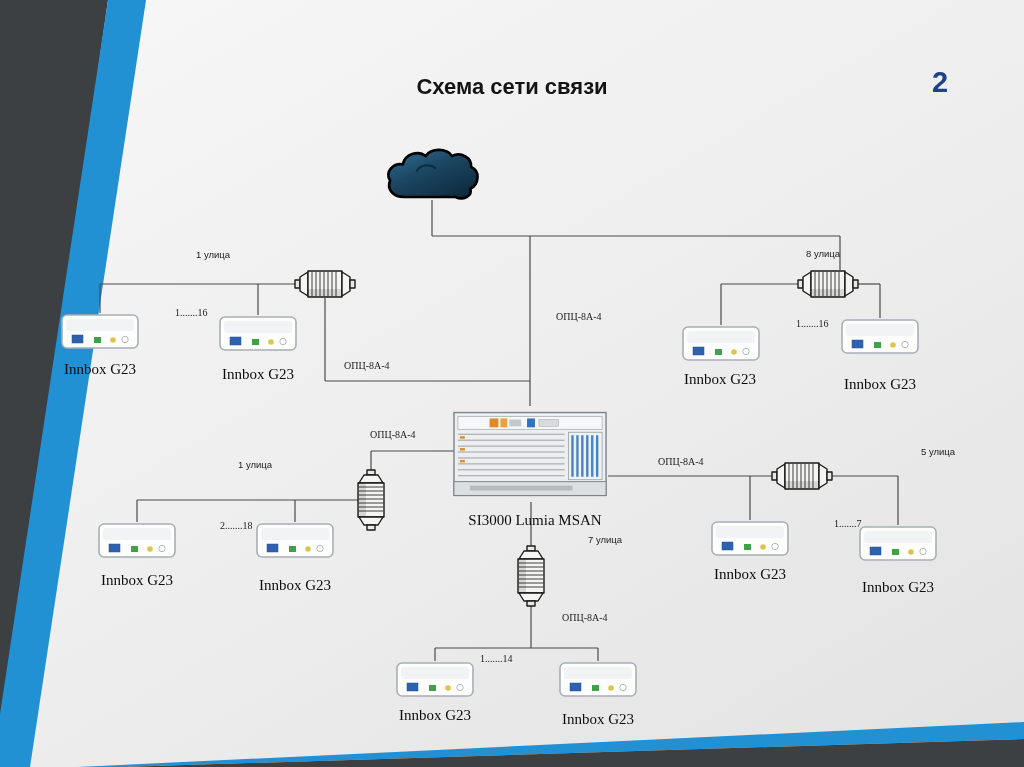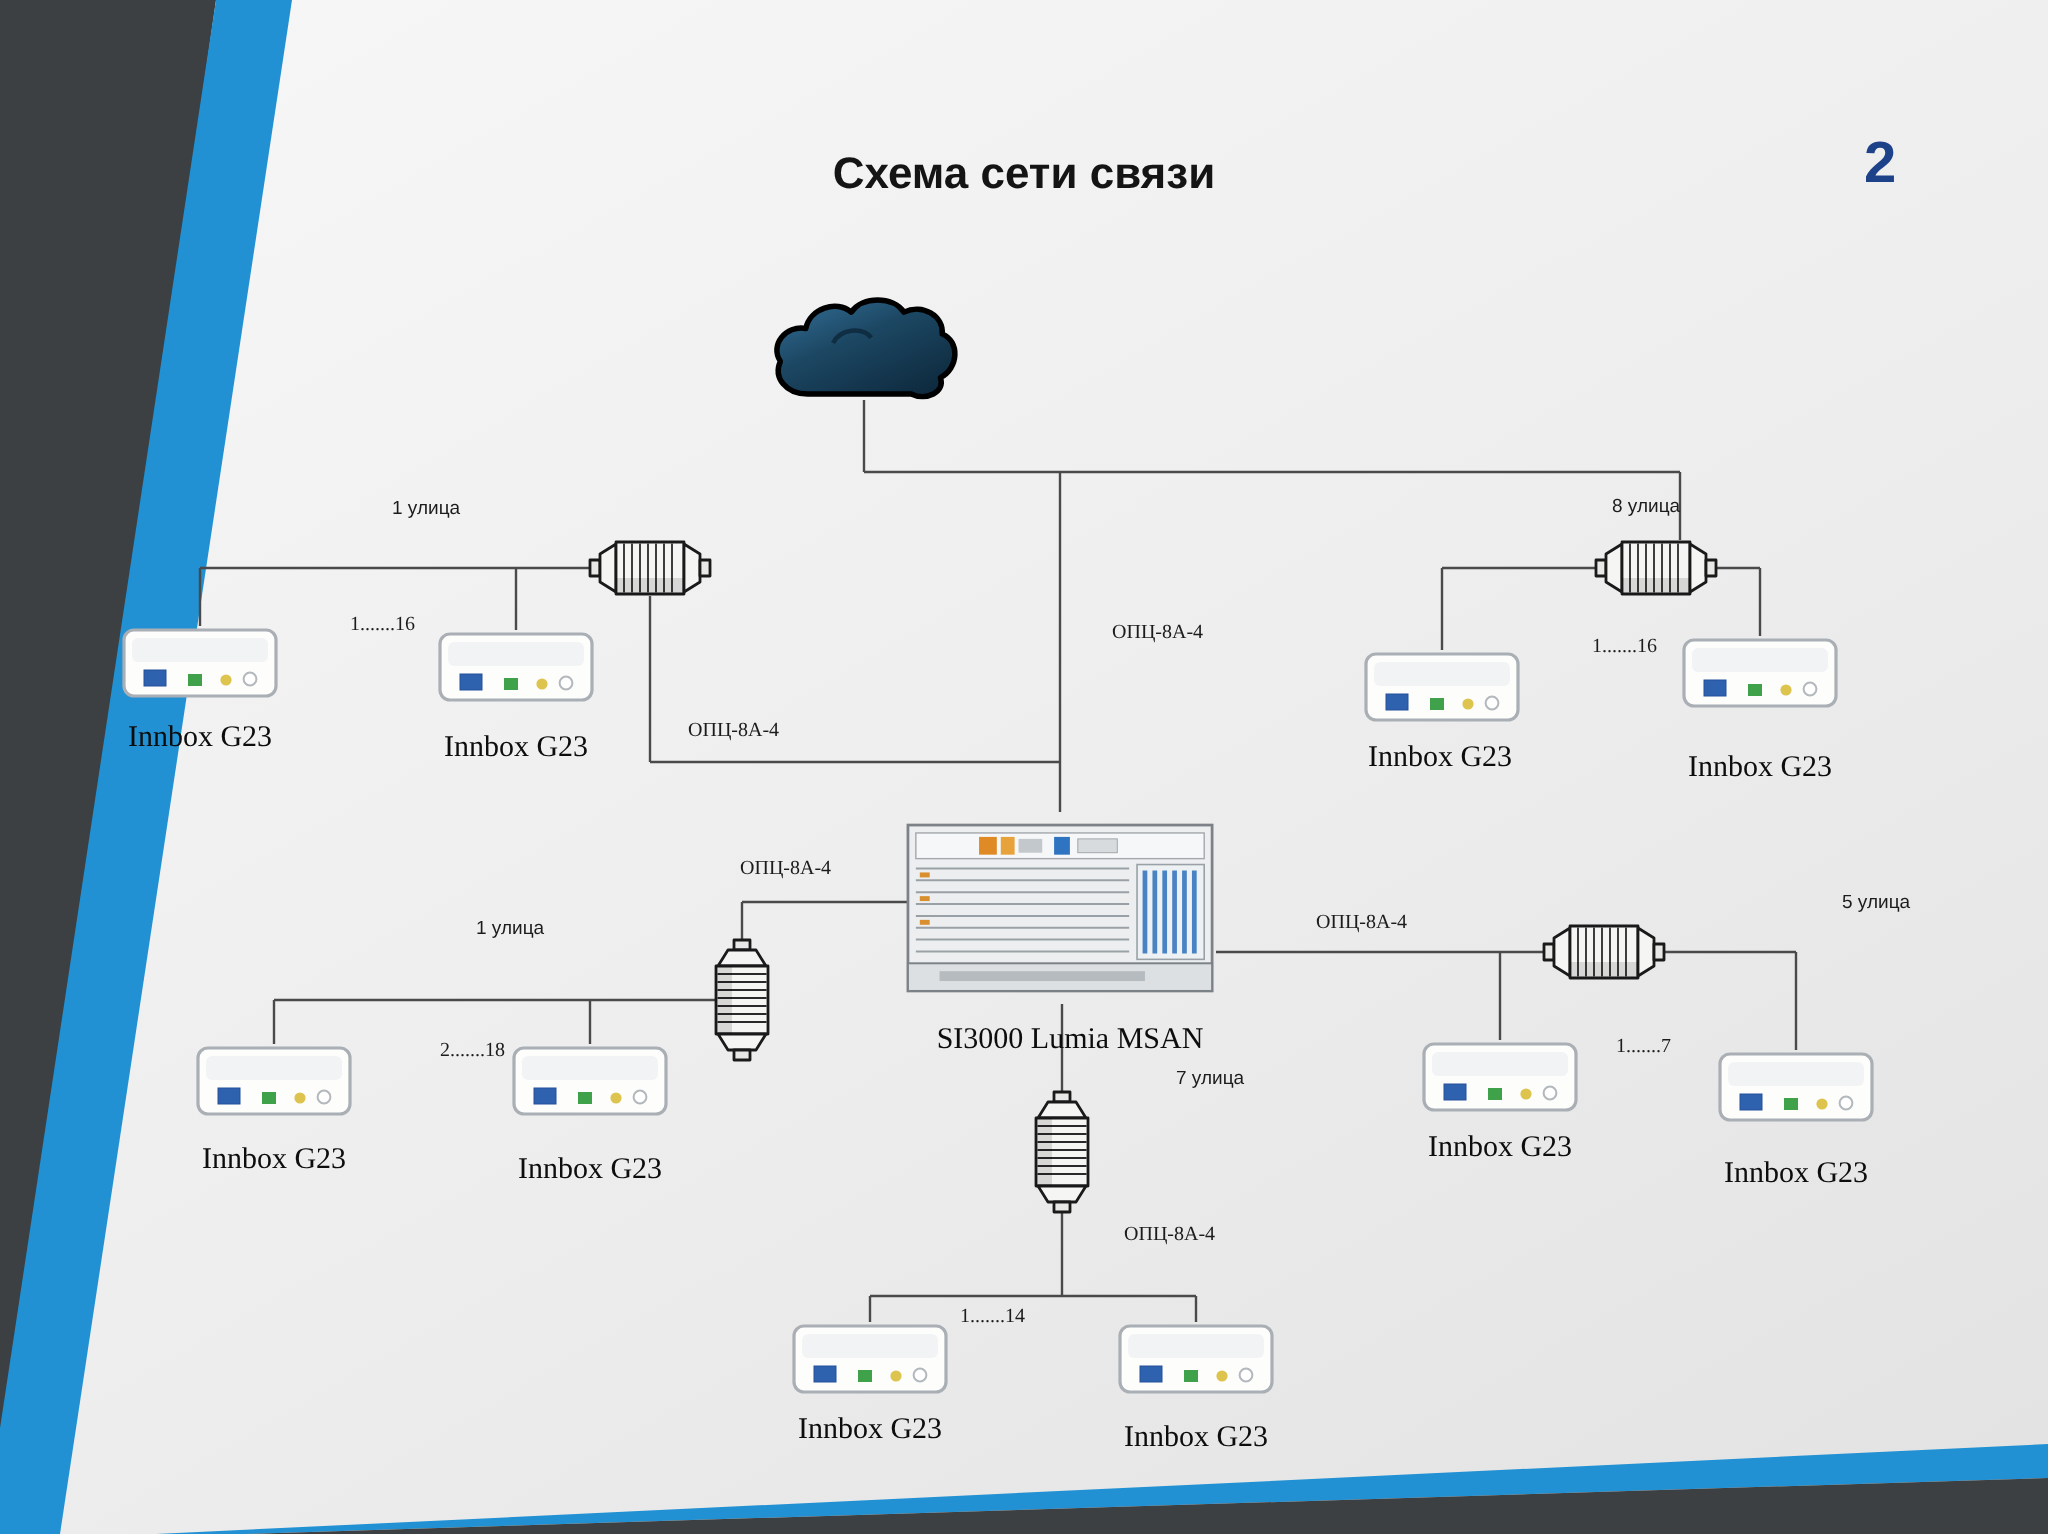--- a/index.html
+++ b/index.html
@@ -251,21 +251,21 @@
 
   <div class="lbl lbl-street" style="left:196px;top:249px">1 улица</div>
   <div class="lbl lbl-street" style="left:806px;top:248px">8 улица</div>
   <div class="lbl lbl-street" style="left:238px;top:459px">1 улица</div>
   <div class="lbl lbl-street" style="left:921px;top:446px">5 улица</div>
   <div class="lbl lbl-street" style="left:588px;top:534px">7 улица</div>
 
   <div class="lbl lbl-serif-sm" style="left:175px;top:307px">1.......16</div>
   <div class="lbl lbl-serif-sm" style="left:796px;top:318px">1.......16</div>
   <div class="lbl lbl-serif-sm" style="left:220px;top:520px">2.......18</div>
-  <div class="lbl lbl-serif-sm" style="left:808px;top:518px">1.......7</div>
+  <div class="lbl lbl-serif-sm" style="left:834px;top:518px">1.......7</div>
   <div class="lbl lbl-serif-sm" style="left:480px;top:653px">1.......14</div>
 
   <div class="lbl lbl-serif-sm" style="left:556px;top:311px">ОПЦ-8А-4</div>
   <div class="lbl lbl-serif-sm" style="left:344px;top:360px">ОПЦ-8А-4</div>
   <div class="lbl lbl-serif-sm" style="left:370px;top:429px">ОПЦ-8А-4</div>
   <div class="lbl lbl-serif-sm" style="left:658px;top:456px">ОПЦ-8А-4</div>
   <div class="lbl lbl-serif-sm" style="left:562px;top:612px">ОПЦ-8А-4</div>
 
 </div>
 

